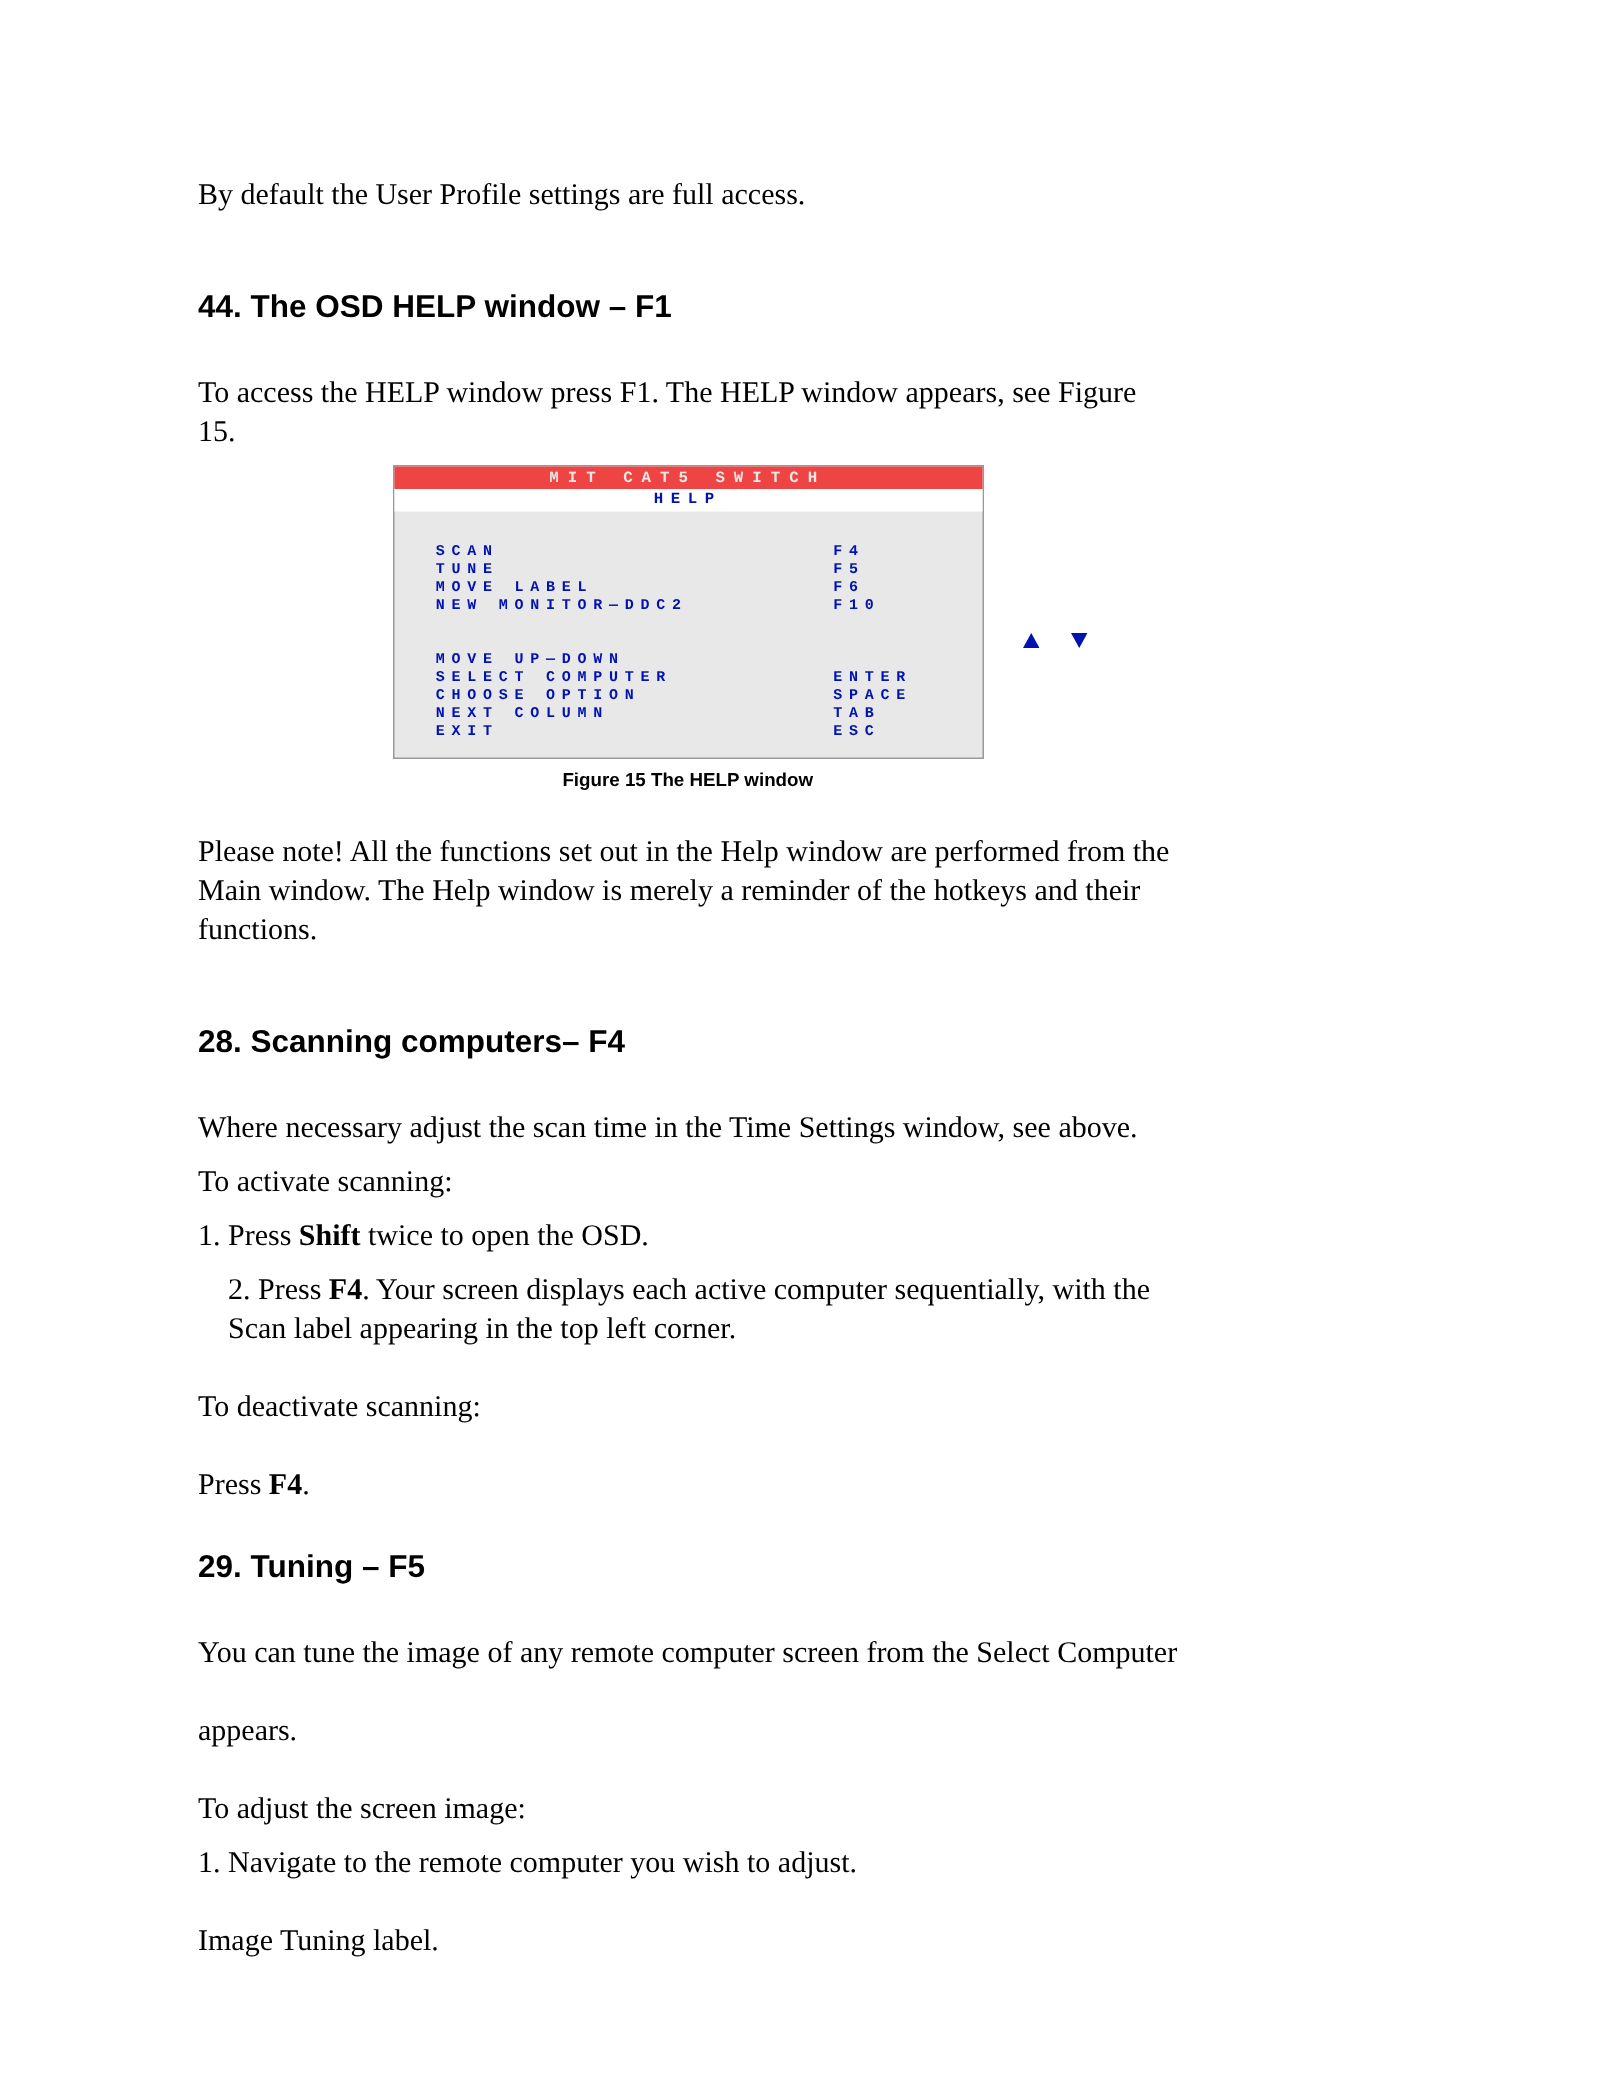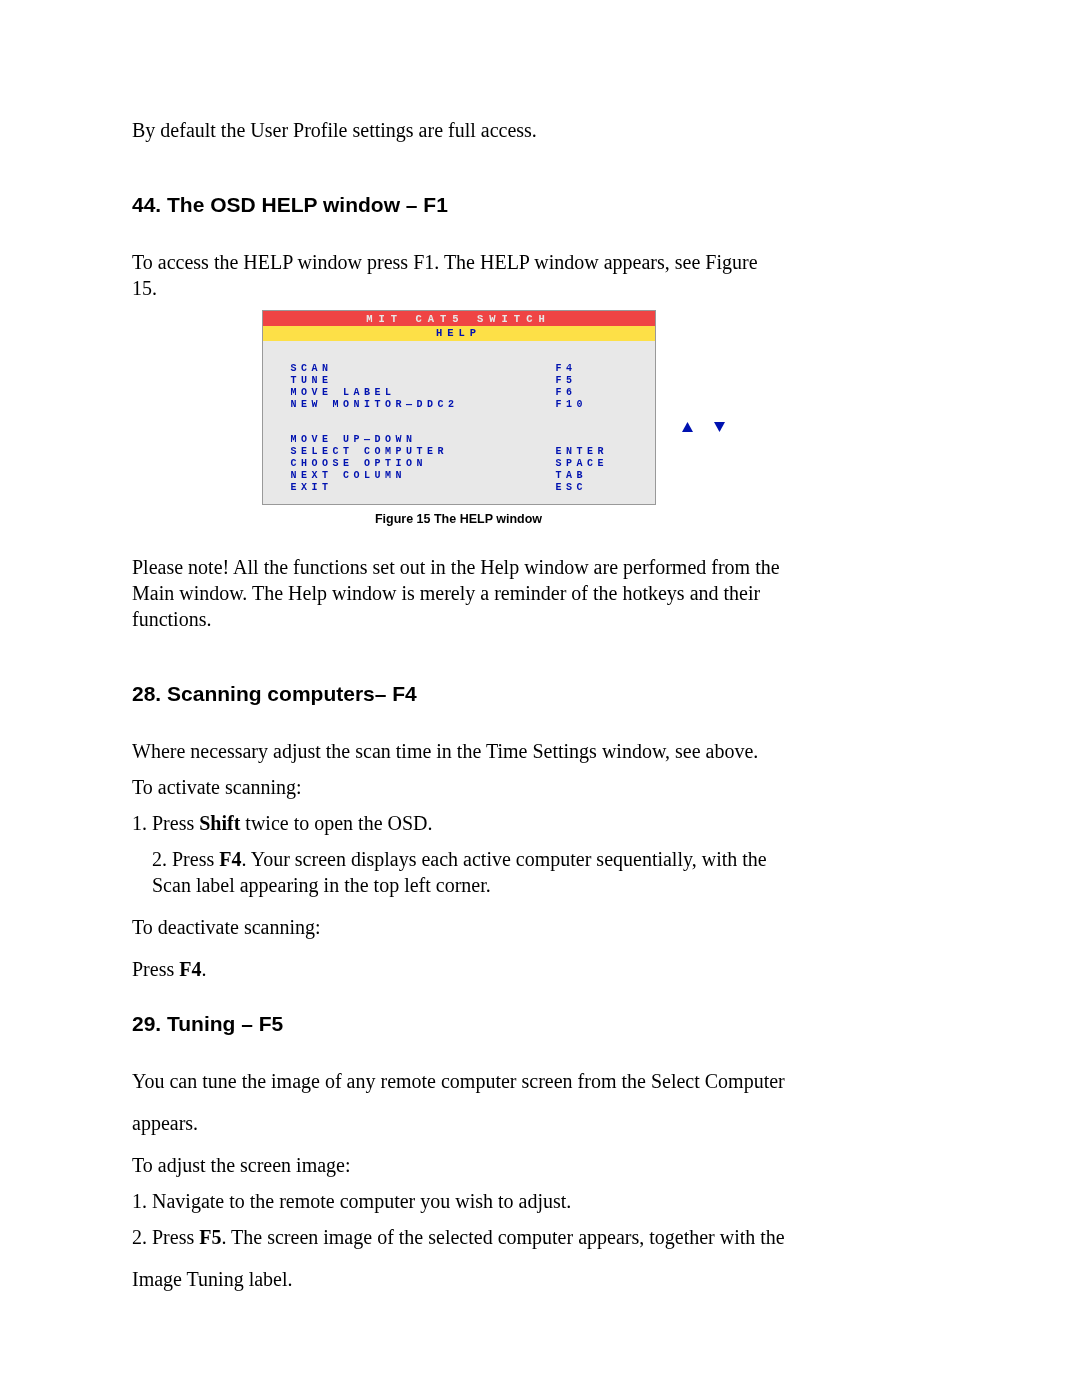--- a/index.html
+++ b/index.html
@@ -13,21 +13,21 @@
     width: 900px;
     min-height: 1397px;
     box-sizing: border-box;
     padding: 117px 115px 40px 132px;
   }
   .para {
     font-size: 20px;
     line-height: 1.3;
     margin: 0 0 10px 0;
   }
-  .spaced-top { margin-top: 16px; }
+  .spaced-top { margin-top: 26px; }
   h2.section {
     font-family: Arial, Helvetica, sans-serif;
     font-size: 21px;
     font-weight: 600;
     margin: 50px 0 32px 0;
   }
   h2.section.first { margin-top: 50px; }
   .bold { font-weight: bold; }
   .figure-wrap {
     width: 100%;
@@ -45,21 +45,21 @@
   .help-titlebar {
     background: #ef4444;
     color: #e8e8e8;
     text-align: center;
     font-size: 10.5px;
     letter-spacing: 6px;
     padding: 2px 0 1px 0;
     font-weight: bold;
   }
   .help-subtitle {
-    background: #fde047;
+    background: #ffffff;
     color: #0012b0;
     text-align: center;
     font-size: 10.5px;
     letter-spacing: 5px;
     padding: 1px 0 2px 0;
     font-weight: bold;
   }
   .help-body {
     padding: 22px 28px 10px 28px;
     color: #0012b0;
@@ -172,18 +172,15 @@
   <p class="para spaced-top">
     <span>Press </span><span class="bold">F4</span><span>.</span>
   </p>
 
   <h2 class="section" style="margin-top:30px;">29. Tuning – F5</h2>
 
   <p class="para">You can tune the image of any remote computer screen from the Select Computer</p>
   <p class="para spaced-top">appears.</p>
   <p class="para spaced-top">To adjust the screen image:</p>
   <p class="para">1. Navigate to the remote computer you wish to adjust.</p>
-  <p class="para">
-    <span>2. Press </span><span class="bold">F5</span><span>. The screen image of the selected computer appears, together with the</span>
-  </p>
   <p class="para spaced-top">Image Tuning label.</p>
 
 </div>
 
 </body></html>

